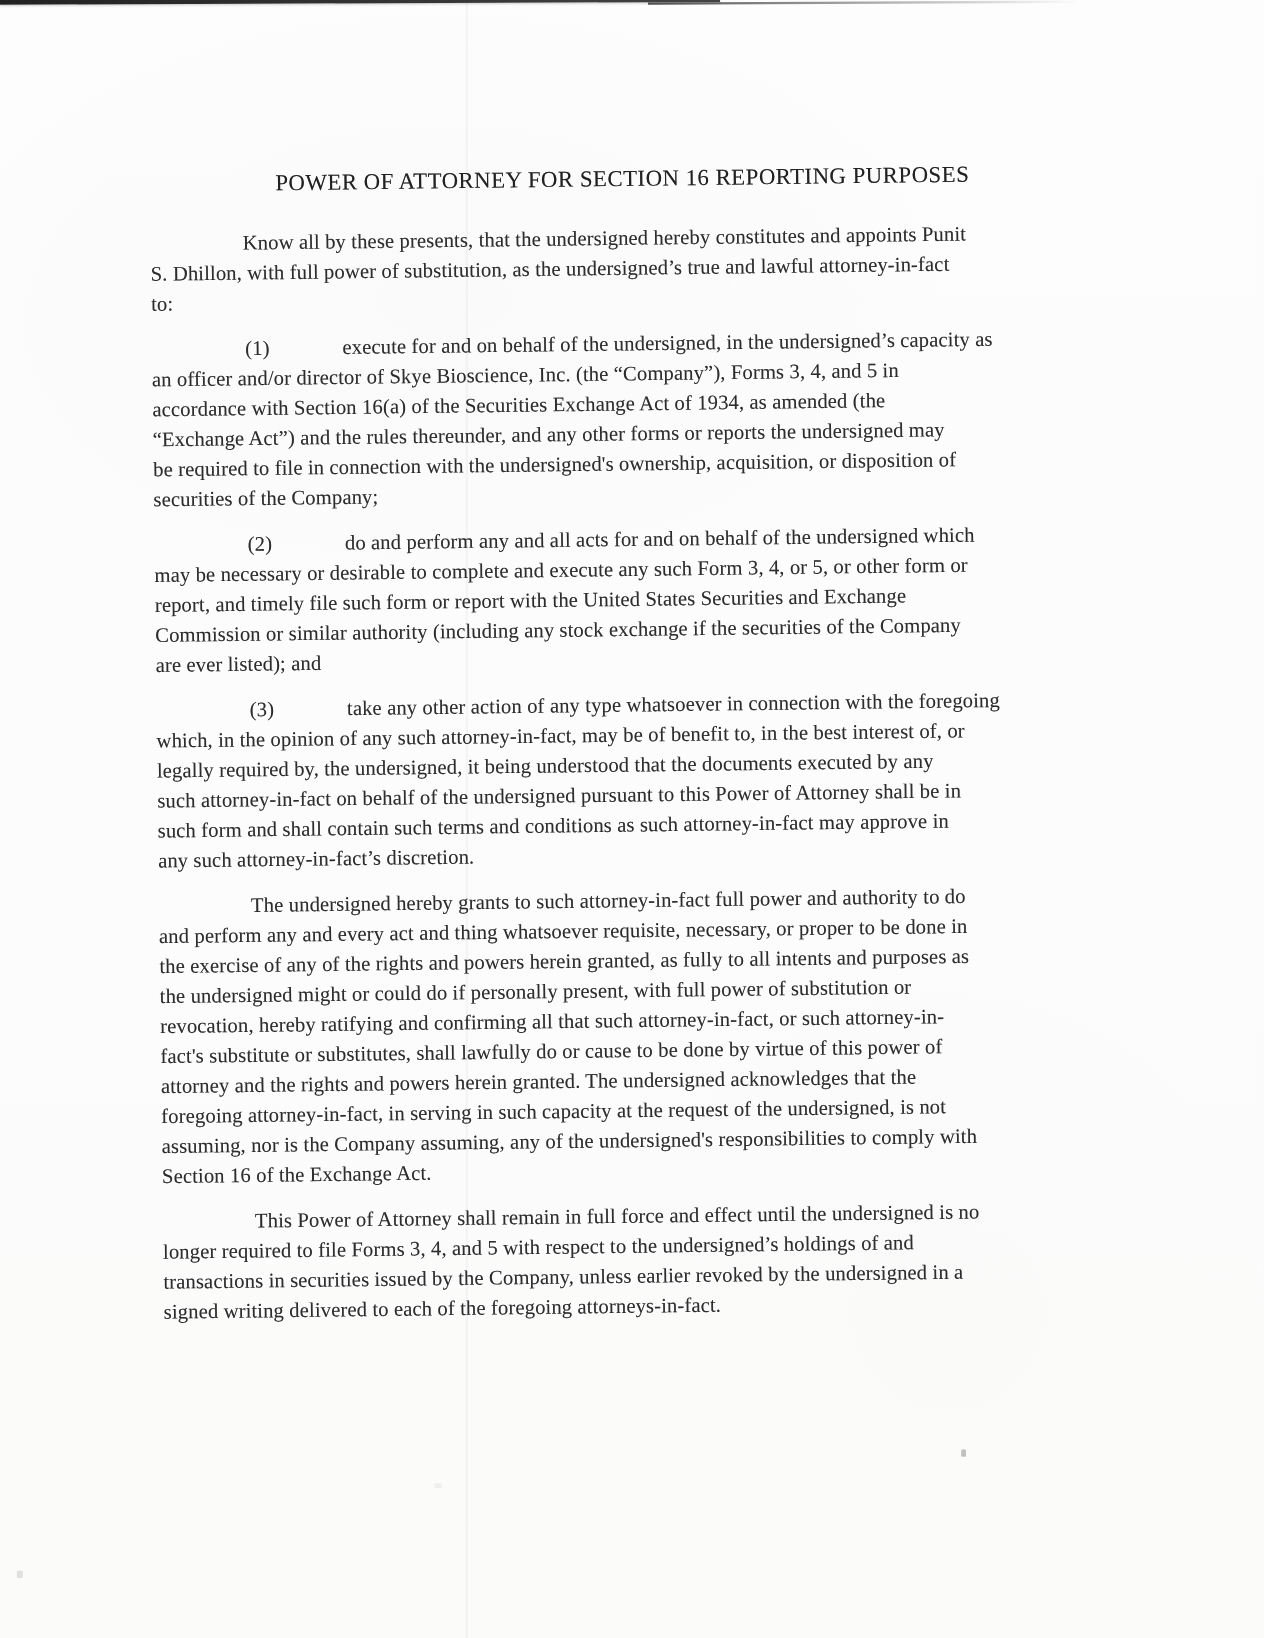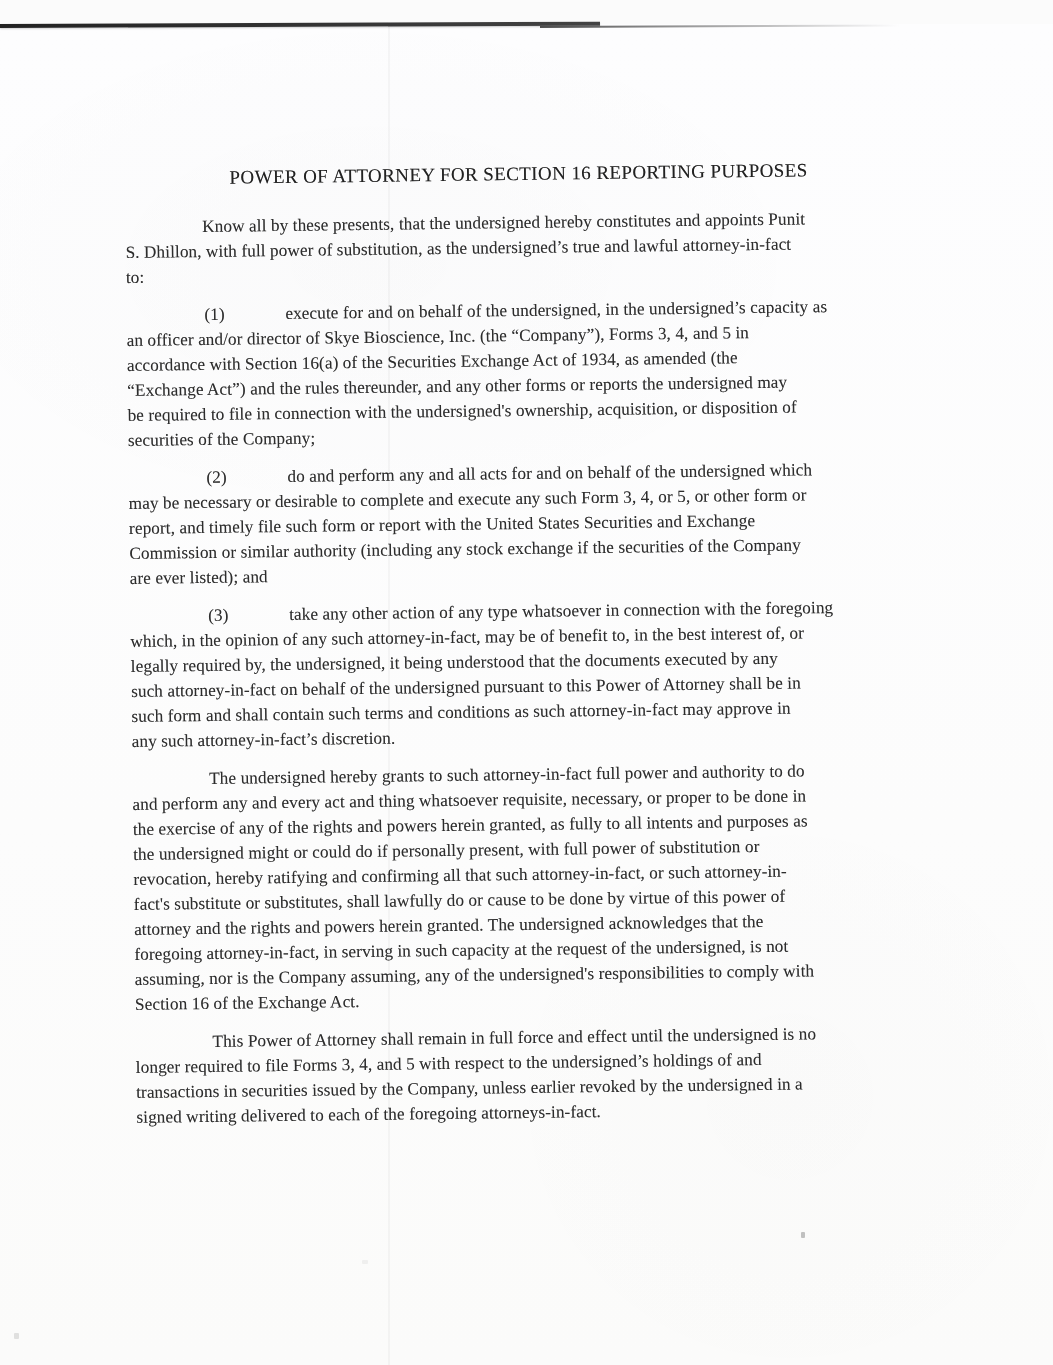--- a/index.html
+++ b/index.html
@@ -7,21 +7,20 @@
     width:1053px;height:1365px;position:relative;overflow:hidden;
     background:#fbfbfb;
     font-family:"Liberation Serif","DejaVu Serif",serif;
   }
   .page{
     position:absolute;inset:0;
     background:
       radial-gradient(700px 400px at 35% 18%, rgba(0,0,0,0.012), rgba(0,0,0,0) 70%),
       radial-gradient(500px 500px at 75% 80%, rgba(0,0,0,0.008), rgba(0,0,0,0) 70%),
       linear-gradient(180deg,#fdfdfe 0%,#fcfcfc 60%,#fbfbfa 100%);
-    margin-top: 24px;
   }
   
   .edge-a{
     position:absolute;top:0;left:0;width:600px;height:4px;
     background:linear-gradient(to right, rgba(15,15,15,0.92), rgba(35,35,35,0.85));
     transform:rotate(-0.22deg);transform-origin:left top;
     box-shadow:0 1px 2px rgba(0,0,0,0.18);
   }
   .edge-b{
     position:absolute;top:2px;left:540px;width:360px;height:2px;

